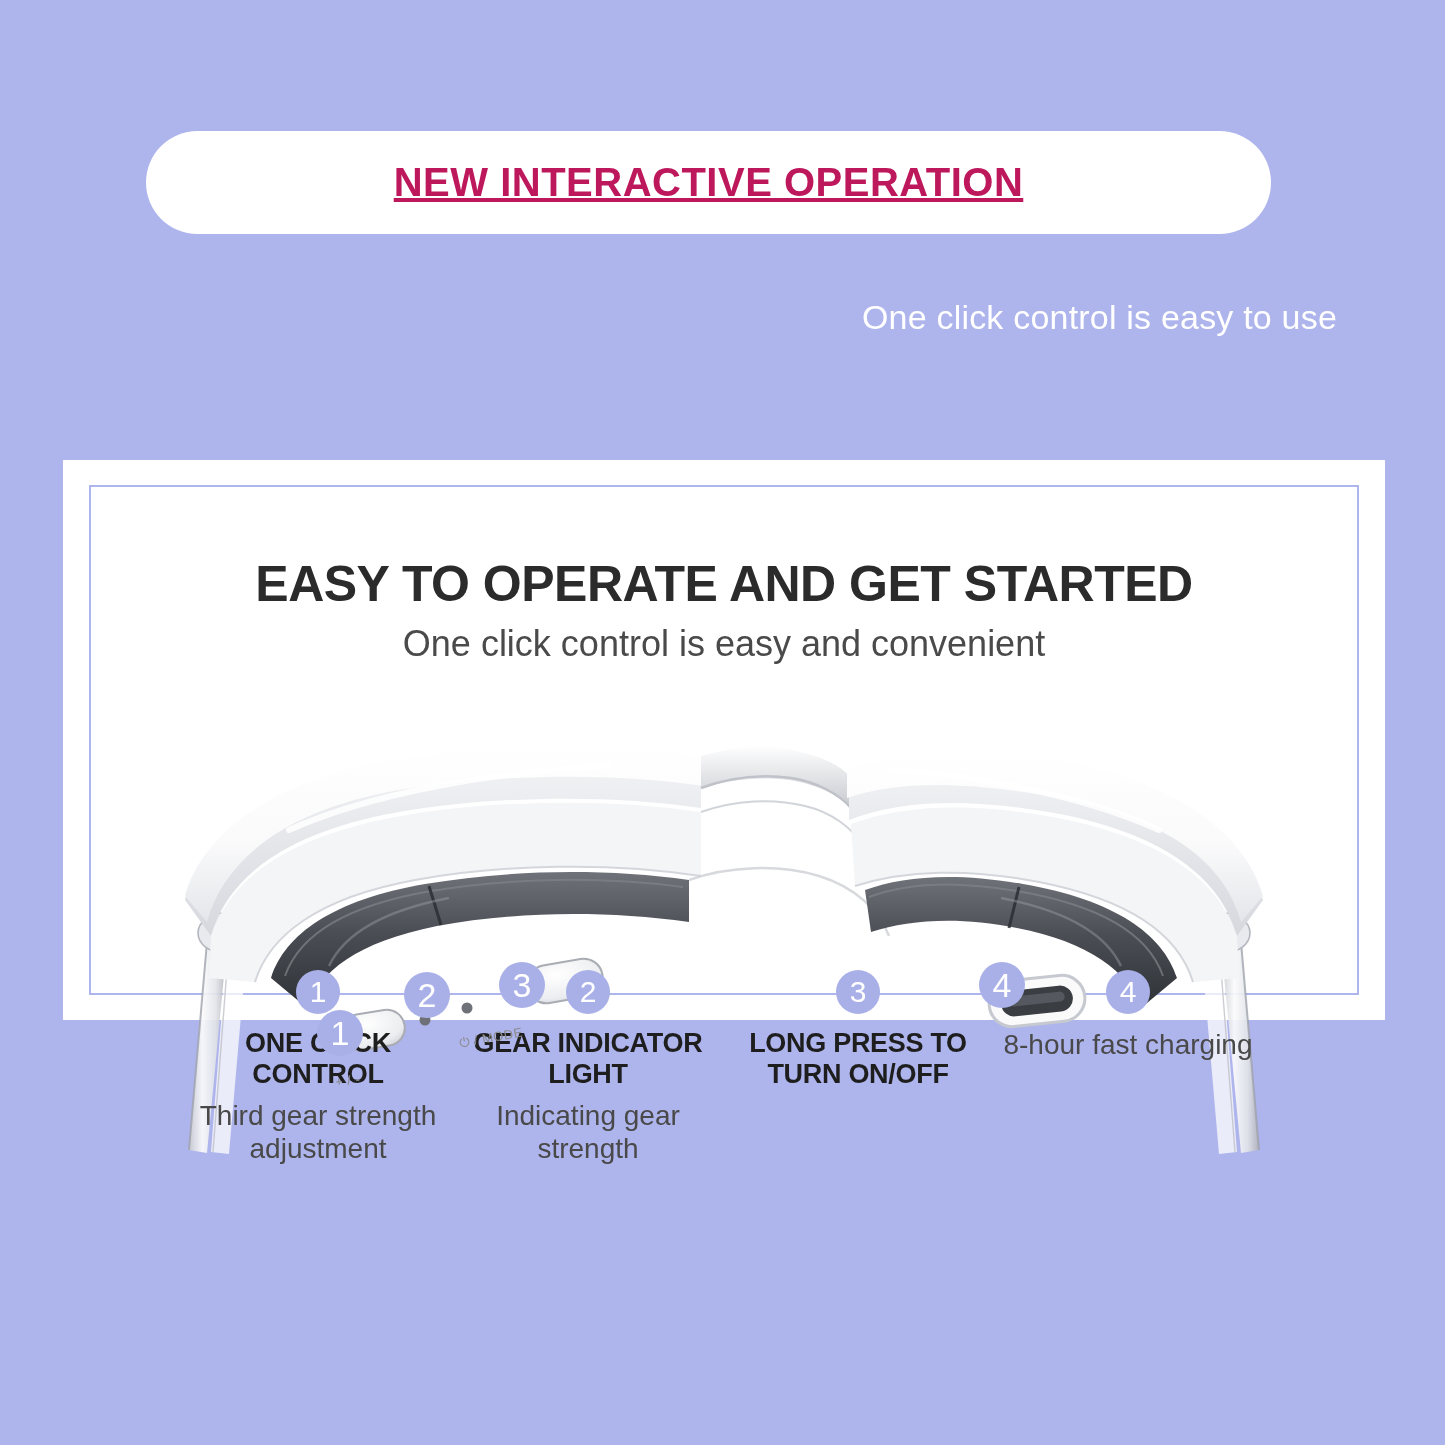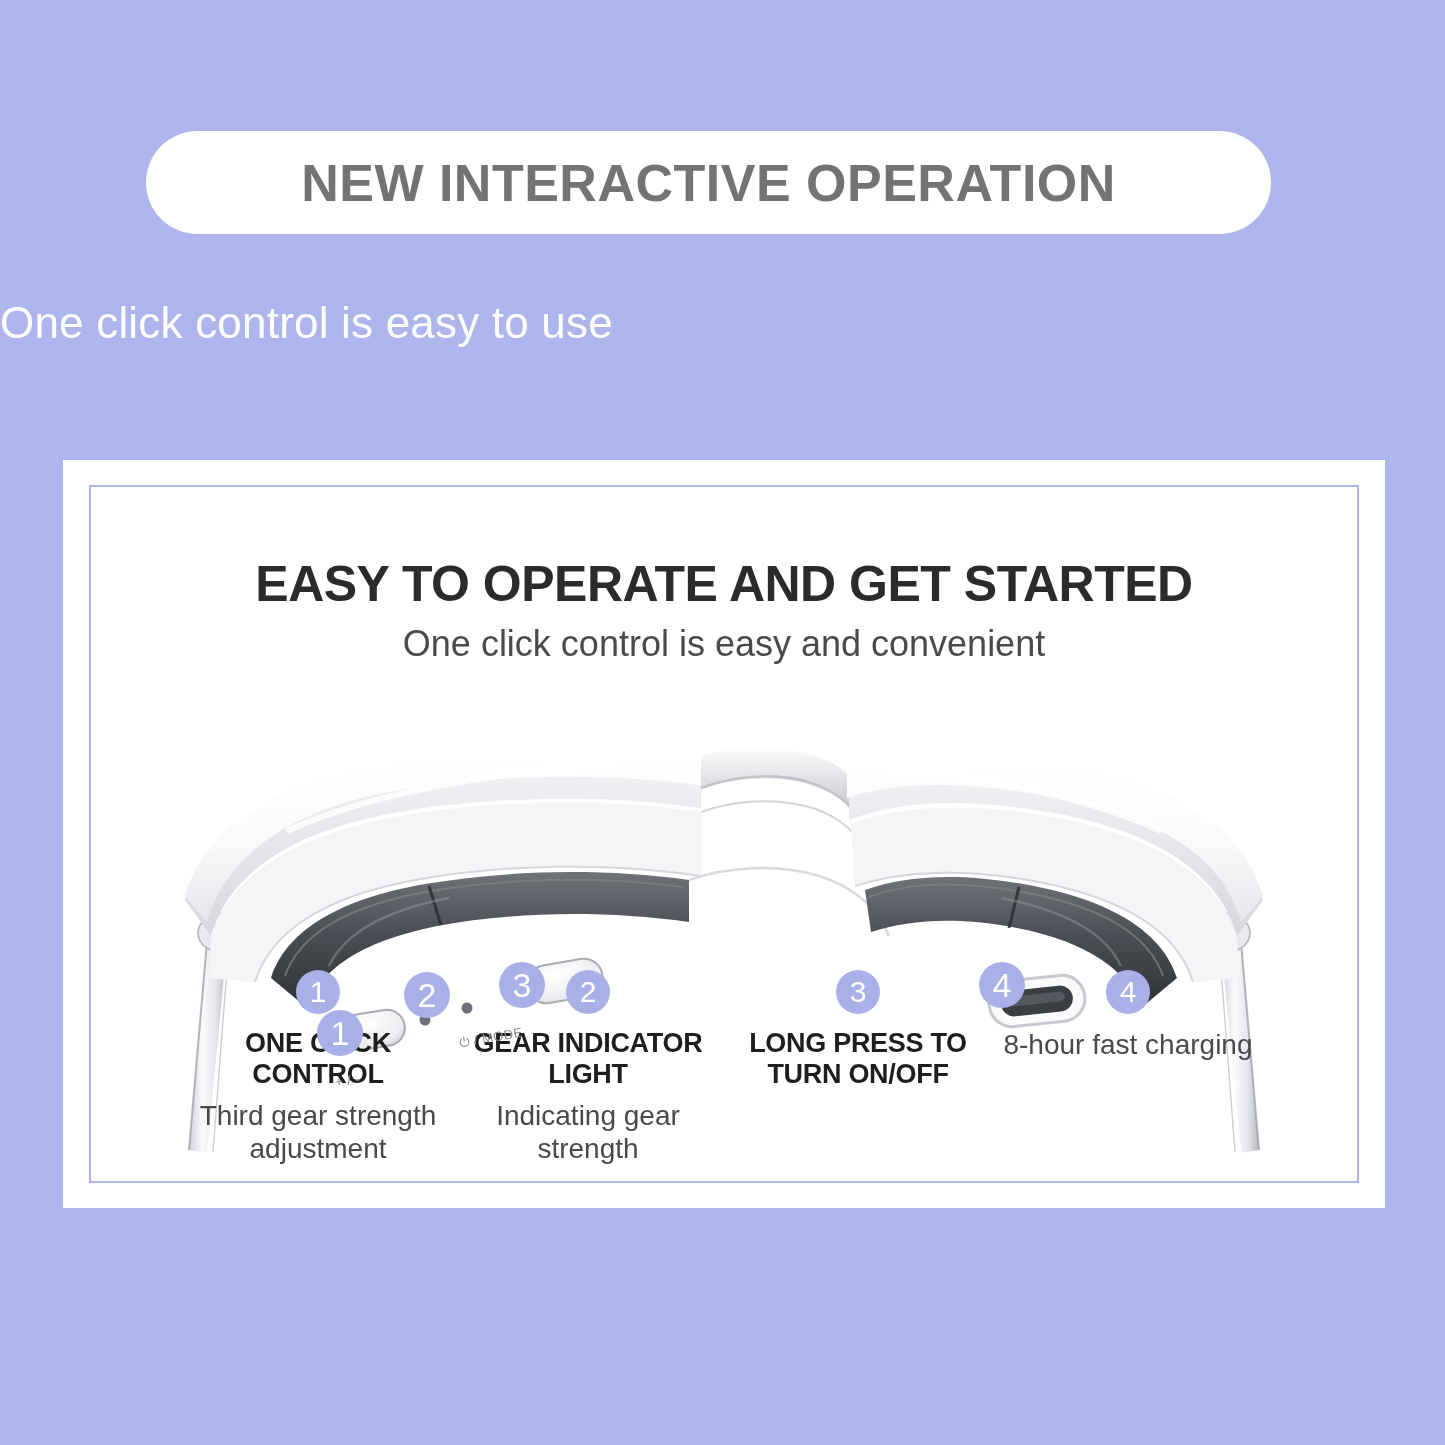--- a/index.html
+++ b/index.html
@@ -24,45 +24,46 @@
     top: 131px;
     width: 1125px;
     height: 103px;
     background: #FFFFFF;
     border-radius: 52px;
     display: flex;
     align-items: center;
     justify-content: center;
   }
   .hero-title {
-    font-size: 52px;
+    font-size: 40px;
     font-weight: 700;
     letter-spacing: 0.5px;
-    color: #737373;
+    color: #be185d;
     white-space: nowrap;
+    text-decoration: underline;
   }
 
   .hero-sub {
     position: absolute;
     left: 0;
     top: 298px;
     width: 1337px;
-    text-align: left;
-    font-size: 44px;
+    text-align: right;
+    font-size: 34px;
     color: #FFFFFF;
     letter-spacing: 0.2px;
   }
 
   
   .card {
     position: absolute;
     left: 63px;
     top: 460px;
     width: 1322px;
-    height: 748px;
+    height: 560px;
     background: #FFFFFF;
   }
   .card-inner-border {
     position: absolute;
     left: 26px;
     top: 25px;
     right: 26px;
     bottom: 25px;
     border: 2px solid #AEB4EC;
   }

